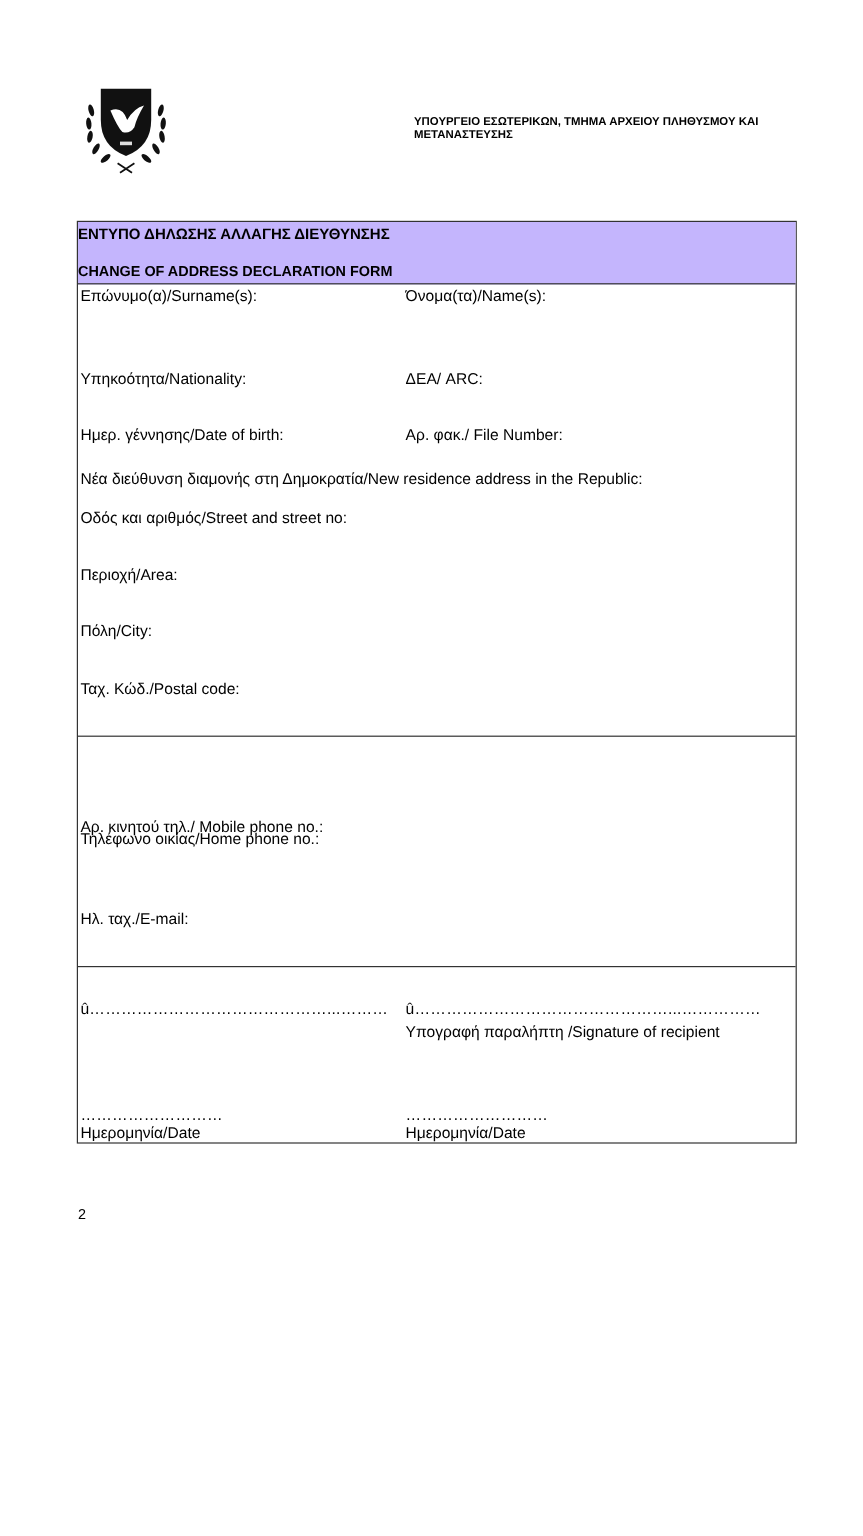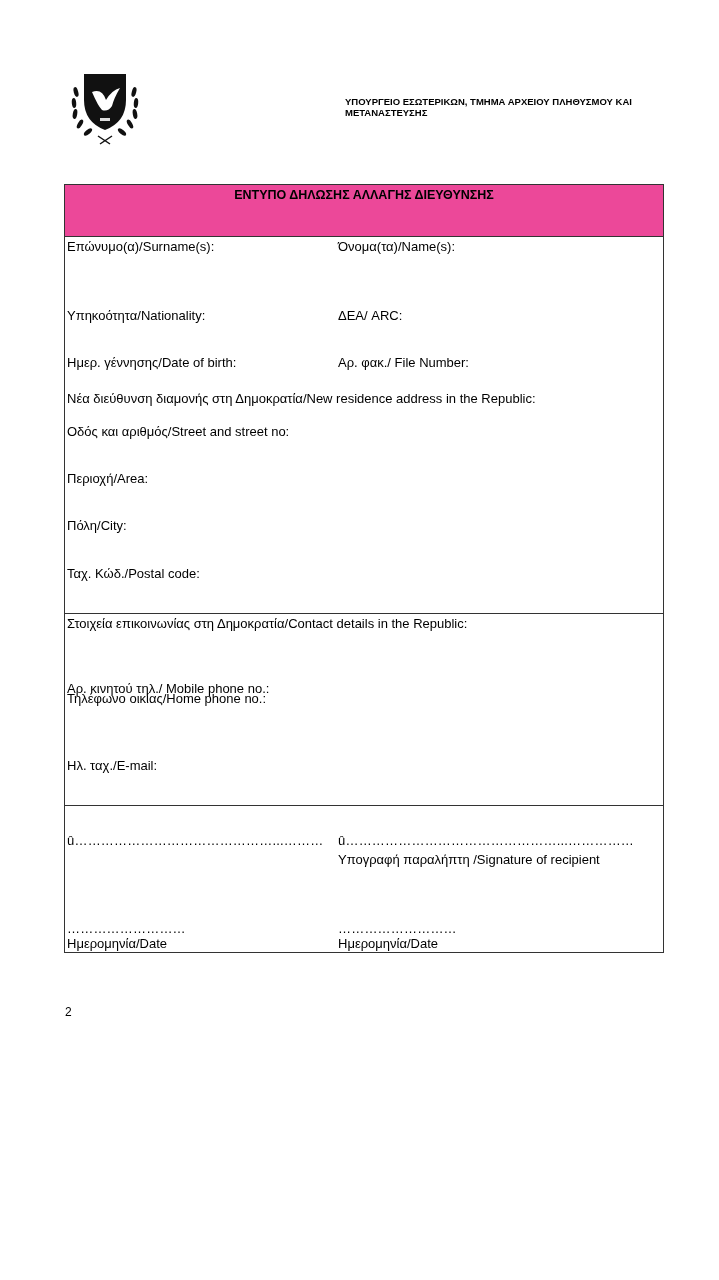--- a/index.html
+++ b/index.html
@@ -4,22 +4,22 @@
   <style>
     html, body { margin: 0; padding: 0; background: #ffffff; }
     body { width: 719px; height: 1280px; position: relative; overflow: hidden;
            font-family: "Liberation Sans", sans-serif; color: #000; }
     .logo { position: absolute; left: 68px; top: 70px; width: 74px; height: 76px; }
     .ministry { position: absolute; left: 345px; top: 96px; width: 310px; 
                 font-weight: bold; font-size: 9.5px; line-height: 11px; }
     .ministry .gr { margin-bottom: 13px; }
     .form { position: absolute; left: 64px; top: 184px; width: 600px; height: 769px;
             border: 1.3px solid #333; box-sizing: border-box; }
-    .hdr { position: absolute; left: 0; top: 0; width: 100%; height: 51px; background: #ec4899;
-           border-bottom: 1.3px solid #333; text-align: center; font-weight: bold; font-size: 12.5px; }
+    .hdr { position: absolute; left: 0; top: 0; width: 100%; height: 51px; background: #c4b5fd;
+           border-bottom: 1.3px solid #333; font-weight: bold; font-size: 12.5px; }
     .hdr .t1 { position: absolute; left: 0; right: 0; top: 3px; }
     .hdr .t2 { position: absolute; left: 0; right: 0; top: 34px; font-size: 12px; }
     .lbl { position: absolute; font-size: 13px; white-space: nowrap; }
     .b { font-weight: normal; }
     .hr { position: absolute; left: 0; right: 0; height: 0; border-top: 1.3px solid #333; }
     .page-num { position: absolute; left: 65px; top: 1005px; font-size: 12px; }
     .dots { letter-spacing: 0.2px; }
   </style>
 </head>
 <body>
@@ -47,38 +47,38 @@
   <path d="M30 66 L42 74 M44 66 L32 74" stroke="#111" stroke-width="1.5"></path>
 </svg>
 
 <div class="ministry">
   <div class="gr">ΥΠΟΥΡΓΕΙΟ ΕΣΩΤΕΡΙΚΩΝ, ΤΜΗΜΑ ΑΡΧΕΙΟΥ ΠΛΗΘΥΣΜΟΥ ΚΑΙ ΜΕΤΑΝΑΣΤΕΥΣΗΣ</div>
 </div>
 
 <div class="form">
   <div class="hdr">
     <div class="t1">ΕΝΤΥΠΟ ΔΗΛΩΣΗΣ ΑΛΛΑΓΗΣ ΔΙΕΥΘΥΝΣΗΣ</div>
+    <div class="t2">CHANGE OF ADDRESS DECLARATION FORM</div>
   </div>
 
   <span class="lbl b" style="left:2px;top:54px">Επώνυμο(α)/Surname(s):</span>
   <span class="lbl b" style="left:273px;top:54px">Όνομα(τα)/Name(s):</span>
   <span class="lbl b" style="left:2px;top:123px">Υπηκοότητα/Nationality:</span>
   <span class="lbl b" style="left:273px;top:123px">ΔΕΑ/ ARC:</span>
   <span class="lbl b" style="left:2px;top:170px">Ημερ. γέννησης/Date of birth:</span>
   <span class="lbl b" style="left:273px;top:170px">Αρ. φακ./ File Number:</span>
 
   <span class="lbl b" style="left:2px;top:206px">Νέα διεύθυνση διαμονής  στη Δημοκρατία/New residence address in the Republic:</span>
   <span class="lbl" style="left:2px;top:239px">Οδός και αριθμός/Street and street no:</span>
   <span class="lbl" style="left:2px;top:286px">Περιοχή/Area:</span>
   <span class="lbl" style="left:2px;top:333px">Πόλη/City:</span>
   <span class="lbl" style="left:2px;top:381px">Ταχ. Κώδ./Postal code:</span>
 
   <div class="hr" style="top:428px"></div>
 
-  <span class="lbl b" style="left:2px;top:431px">Στοιχεία επικοινωνίας στη Δημοκρατία/Contact details in the Republic:</span>
   <span class="lbl" style="left:2px;top:496px">Αρ. κινητού τηλ./ Mobile phone no.:</span>
   <span class="lbl" style="left:2px;top:506px">Τηλέφωνο οικίας/Home phone no.:</span>
   <span class="lbl" style="left:2px;top:573px">Ηλ. ταχ./E-mail:</span>
 
   <div class="hr" style="top:620px"></div>
 
   <span class="lbl dots" style="left:2px;top:648px">û………………………………………...………</span>
   <span class="lbl dots" style="left:273px;top:648px">û…………………………………………...……………</span>
   <span class="lbl b" style="left:273px;top:667px">Υπογραφή παραλήπτη /Signature of recipient</span>
   <span class="lbl dots" style="left:2px;top:736px">………………………</span>

